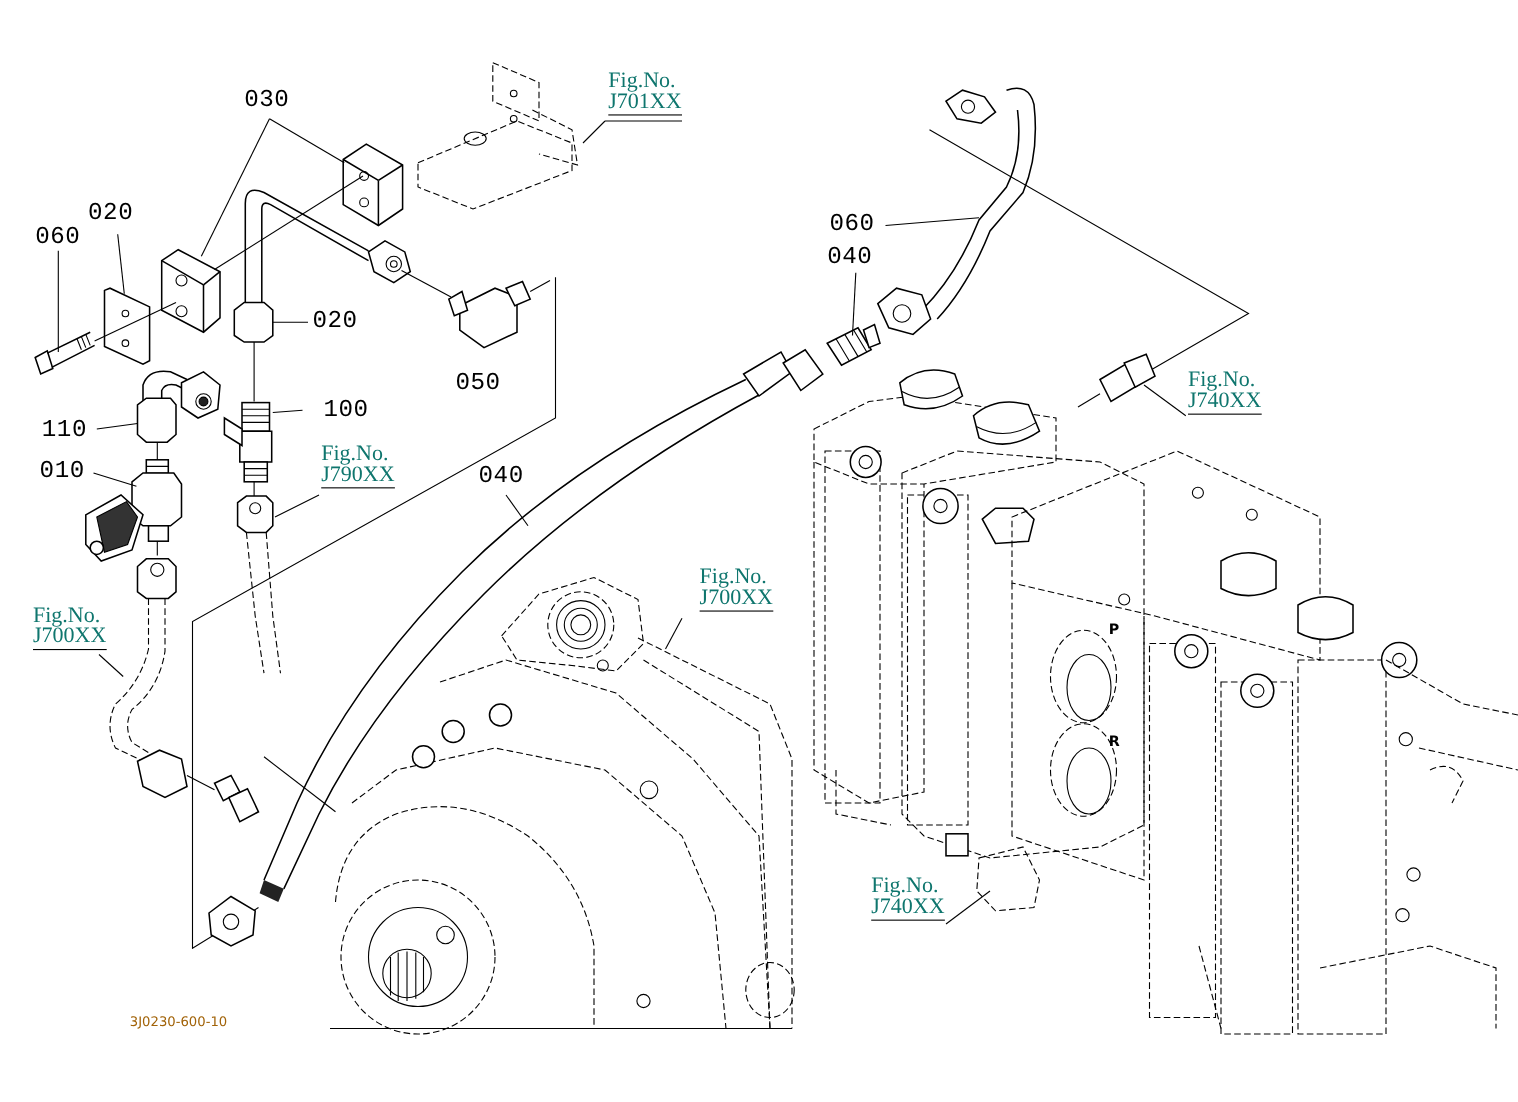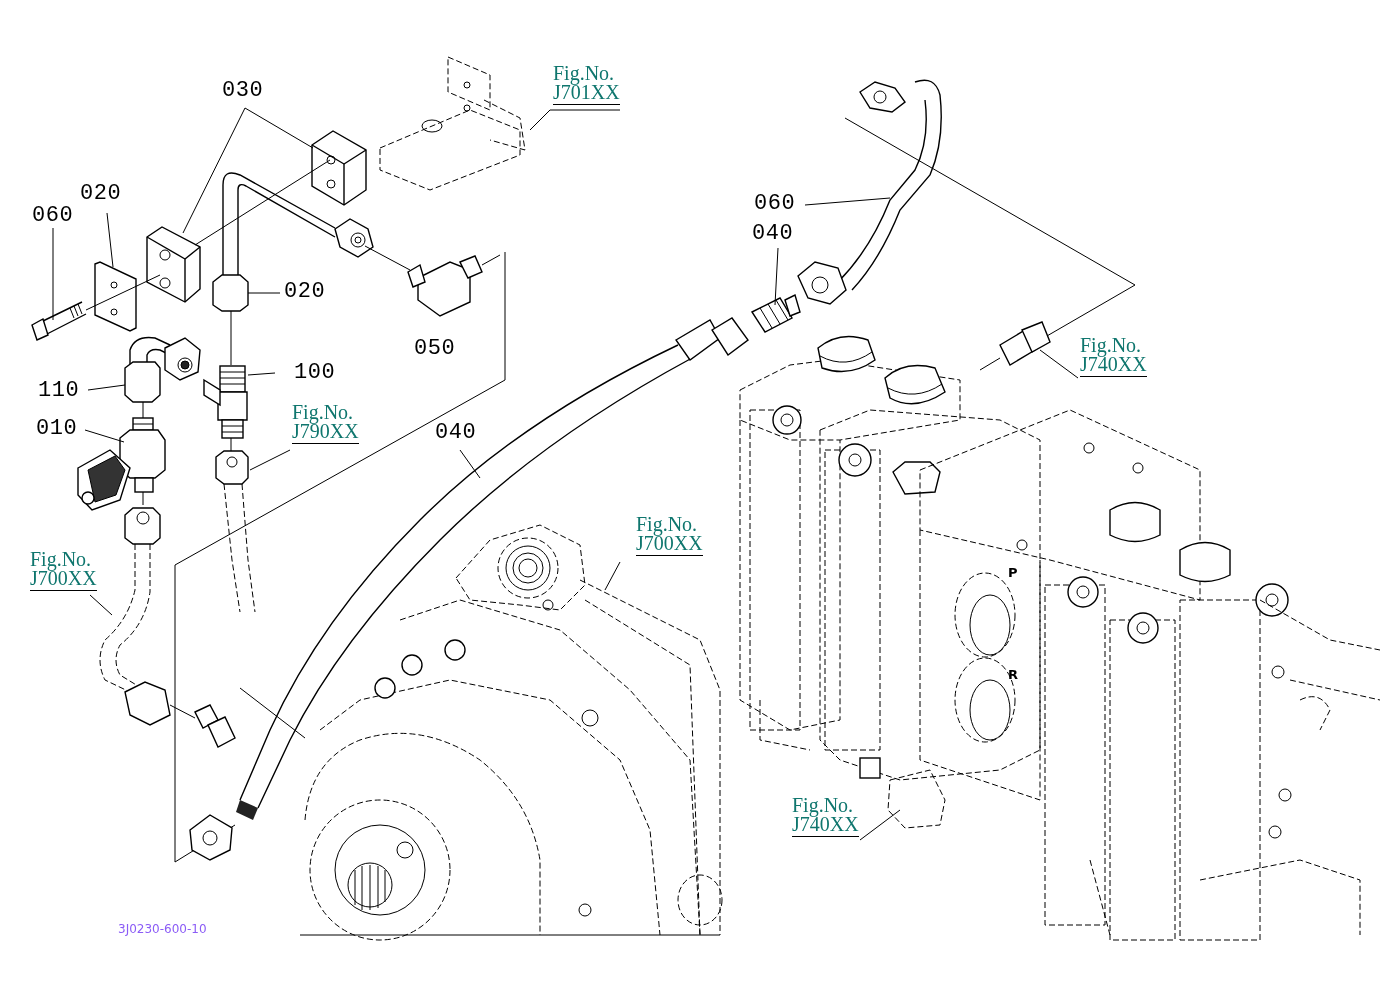--- a/index.html
+++ b/index.html
@@ -1,21 +1,21 @@
 <!DOCTYPE html>
 <html><head>
 <meta charset="utf-8">
 <style>
   html, body { margin: 0; padding: 0; background: #ffffff; }
   body { width: 1380px; height: 1002px; position: relative; overflow: hidden; font-family: "DejaVu Sans", sans-serif; color: #000; }
   svg#diagram { position: absolute; left: 0; top: 0; width: 1380px; height: 1002px; }
   .lbl { position: absolute; font-family: Liberation Mono, monospace; font-size: 22px; letter-spacing: 0.5px; line-height: 1; color: #000; white-space: nowrap; }
   .fig { position: absolute; font-family: Liberation Serif, serif; font-size: 20px; line-height: 19px; color: #0f766e; white-space: nowrap; }
   .fig .underline { border-bottom: 1.5px solid #000; display: block; padding-bottom: 2px; }
-  .code { position: absolute; font-family: "DejaVu Sans", sans-serif; font-size: 12px; color: #8b5cf6; }
+  .code { position: absolute; font-family: "DejaVu Sans", sans-serif; font-size: 12px; color: #a16207; }
   .port { position: absolute; font-family: "DejaVu Sans", sans-serif; font-size: 13px; font-weight: bold; color: #000; }
   .s { stroke: #000; stroke-width: 1.4; fill: none; }
   .t { stroke: #000; stroke-width: 1; fill: none; }
   .d { stroke: #000; stroke-width: 1; fill: none; stroke-dasharray: 6 3; }
   .w { stroke: #000; stroke-width: 1.4; fill: #fff; }
   .k { fill: #222; stroke: #000; }
 </style>
 </head>
 <body>
 

